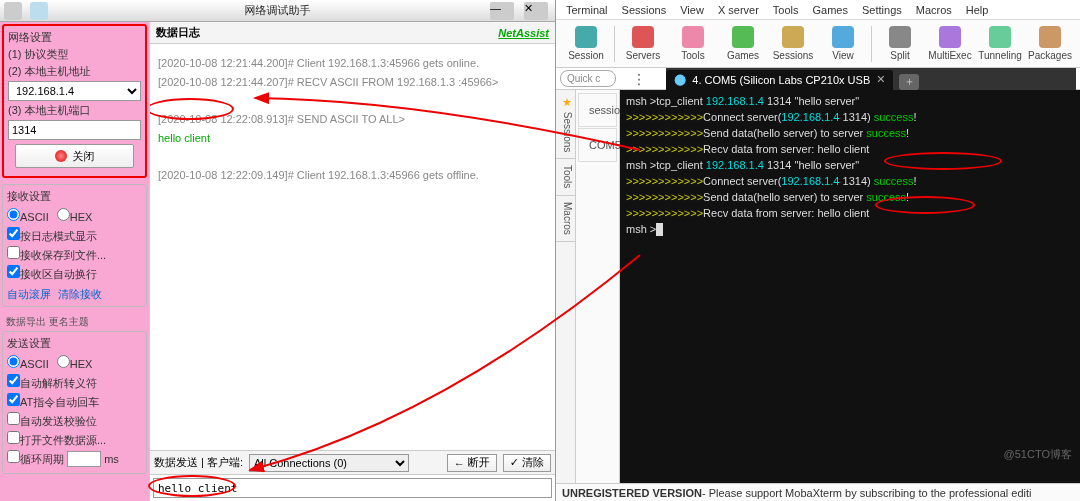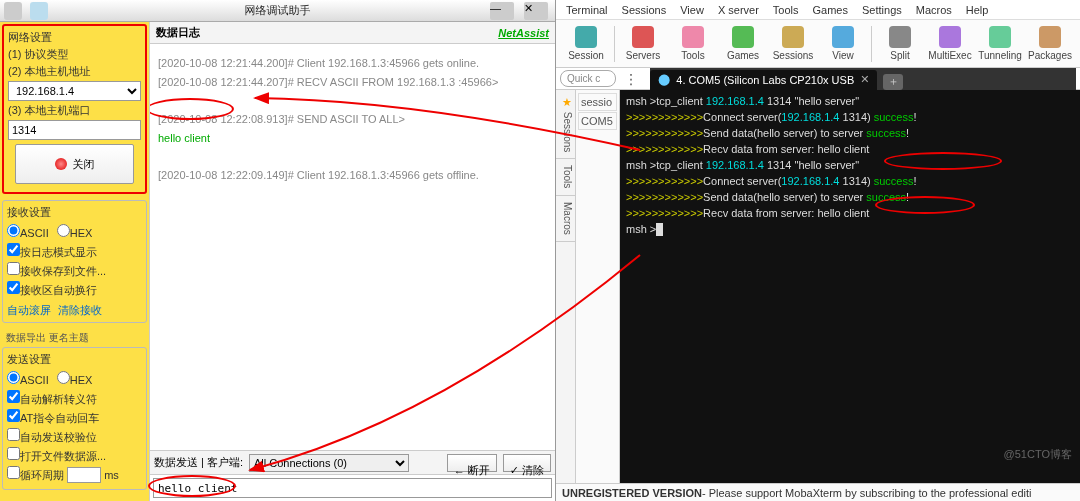--- a/index.html
+++ b/index.html
@@ -2,71 +2,71 @@
 <html><head>
 <meta charset="utf-8">
 <style>
 *{box-sizing:border-box;margin:0;padding:0;font-family:"Microsoft YaHei",Arial,sans-serif;font-size:11px}
 body{width:1080px;height:501px;display:flex;overflow:hidden;background:#fff}
 .left-app{width:585px;height:501px;display:flex;flex-direction:column;background:#e8e8e8;border-right:1px solid #999}
 .la-titlebar{height:22px;background:linear-gradient(#fff,#dcdcdc);display:flex;align-items:center;border-bottom:1px solid #aaa;position:relative}
 .la-titlebar .ttl{position:absolute;left:50%;transform:translateX(-50%);font-weight:normal;color:#222}
 .la-titlebar .ico{width:18px;height:18px;margin:0 4px;background:#ccc;border-radius:3px}
 .la-body{flex:1;display:flex}
-.la-sidebar{width:150px;background:#fde047;border-right:1px solid #ccc;padding:2px;overflow:hidden}
+.la-sidebar{width:150px;background:#f9a8d4;border-right:1px solid #ccc;padding:2px;overflow:hidden}
 .grp{border:1px solid #bbb;border-radius:3px;padding:4px;margin-bottom:6px}
 .grp.red{border:2px solid #e00}
 .grp-title{color:#333;margin-bottom:2px}
 .grp label{display:block;color:#333;margin:2px 0}
 .sel, .txt{width:100%;height:20px;border:1px solid #999;background:#fff;padding:0 3px}
-.btn-close{width:90%;height:40px;margin:4px auto;display:flex;align-items:center;justify-content:center;border:1px solid #999;background:linear-gradient(#fff,#eee);border-radius:2px}
+.btn-close{width:90%;height:24px;margin:4px auto;display:flex;align-items:center;justify-content:center;border:1px solid #999;background:linear-gradient(#fff,#eee);border-radius:2px}
 .btn-close .dot{width:12px;height:12px;border-radius:50%;background:radial-gradient(#f88,#d00);margin-right:6px}
 .chk{display:flex;align-items:center;gap:4px;margin:2px 0}
 .chk input{margin:0}
 .radio-row{display:flex;gap:8px;align-items:center;margin:2px 0}
 .lnk{color:#06c;display:inline-block;margin:3px 4px 0 0}
 .la-main{flex:1;display:flex;flex-direction:column;background:#fff}
 .log-hdr{height:22px;display:flex;align-items:center;border-bottom:1px solid #ccc;padding:0 6px;background:#f4f4f4}
 .log-hdr .lbl{font-weight:bold}
 .log-hdr .sp{flex:1}
 .log-hdr .na{color:#0a0;text-decoration:underline;font-style:italic;font-weight:bold}
 .log-area{flex:1;font-family:Consolas,monospace;font-size:12px;padding:10px 8px;line-height:1.7;color:#888;position:relative;overflow:hidden}
 .log-area .green{color:#0a0}
 .send-box{border-top:1px solid #ccc}
 .send-hdr{height:24px;display:flex;align-items:center;gap:6px;padding:0 4px;background:#f4f4f4;border-bottom:1px solid #ccc}
 .send-hdr select{height:18px;border:1px solid #999}
 .send-hdr .fl{flex:1}
-.send-hdr .b{height:18px;padding:8px 6px;border:1px solid #999;background:linear-gradient(#fff,#eee)}
+.send-hdr .b{height:18px;padding:0 6px;border:1px solid #999;background:linear-gradient(#fff,#eee)}
 .send-in{height:26px;padding:3px}
 .send-in input{width:100%;height:20px;border:1px solid #999;padding:0 4px;font-family:Consolas,monospace}
 .circ{position:absolute;border:2px solid #e00;border-radius:50%}
 .right-app{flex:1;display:flex;flex-direction:column;background:#fff}
 .ra-title{height:22px;display:flex;align-items:center;padding:0 4px;border-bottom:1px solid #ccc}
 .ra-title .ic{width:14px;height:14px;background:linear-gradient(45deg,#f0a,#0af,#0f5);margin-right:6px;border-radius:2px}
 .menubar{height:20px;display:flex;align-items:center;gap:14px;padding:0 10px;border-bottom:1px solid #ddd}
 .menubar span{color:#333}
 .toolbar{height:48px;display:flex;align-items:center;gap:2px;padding:2px 6px;border-bottom:1px solid #ccc;background:#fbfbfb}
 .tb-item{width:48px;display:flex;flex-direction:column;align-items:center;gap:2px}
 .tb-item .ico{width:22px;height:22px;border-radius:4px}
 .tb-item .lab{font-size:10px;color:#444}
 .tb-sep{width:1px;height:36px;background:#ccc;margin:0 2px}
-.quick{height:22px;display:flex;align-items:center;padding:0 4px;gap:4px;border-bottom:1px solid #ccc}
+.quick{height:22px;display:flex;align-items:center;padding:0 4px;gap:12px;border-bottom:1px solid #ccc}
 .quick .q{width:56px;height:17px;border:1px solid #aaa;border-radius:8px;padding:0 6px;color:#888;font-size:10px}
 .quick .dots{font-size:14px;color:#555;padding:0 4px}
 .tabs{display:flex;align-items:flex-end;height:22px;background:#333;flex:1;margin-left:4px}
 .tab{height:20px;background:#555;color:#ccc;display:flex;align-items:center;padding:0 8px;border-radius:3px 3px 0 0;gap:6px;font-size:10px}
 .tab.active{background:#111;color:#fff}
 .tab .x{color:#aaa}
 .tab-plus{width:20px;height:16px;background:#666;border-radius:3px;margin-left:6px;display:flex;align-items:center;justify-content:center;color:#ccc}
 .work{flex:1;display:flex}
 .side-tabs{width:20px;background:#f4f4f4;border-right:1px solid #ccc;display:flex;flex-direction:column}
 .st{writing-mode:vertical-rl;padding:6px 2px;font-size:10px;color:#555;border-bottom:1px solid #ccc;text-align:center}
 .st .star{color:#fa0;writing-mode:horizontal-tb}
 .sess-panel{width:44px;background:#fafafa;border-right:1px solid #ccc;padding:2px;font-size:10px;color:#555}
-.sess-panel div{padding:2px;border:1px solid #ddd;margin:1px 0}
+.sess-panel div{padding:10px;border:1px solid #ddd;margin:1px 0}
 .term{flex:1;background:#111;color:#ddd;font-family:Consolas,monospace;font-size:12px;padding:4px 6px;line-height:1.45;position:relative;overflow:hidden}
 .term .y{color:#cc0}
 .term .c{color:#0dd}
 .term .g{color:#0c0}
 .term .w{color:#ddd}
 .cursor{display:inline-block;width:7px;height:13px;background:#ddd;vertical-align:middle}
 .footer{height:18px;border-top:1px solid #ccc;display:flex;align-items:center;padding:0 6px;font-size:10px;color:#333;background:#fafafa}
 .footer b{font-weight:bold}
 .watermark{position:absolute;right:8px;bottom:20px;color:#888;font-size:11px;opacity:.7}
 svg.arrow{position:absolute;pointer-events:none}

